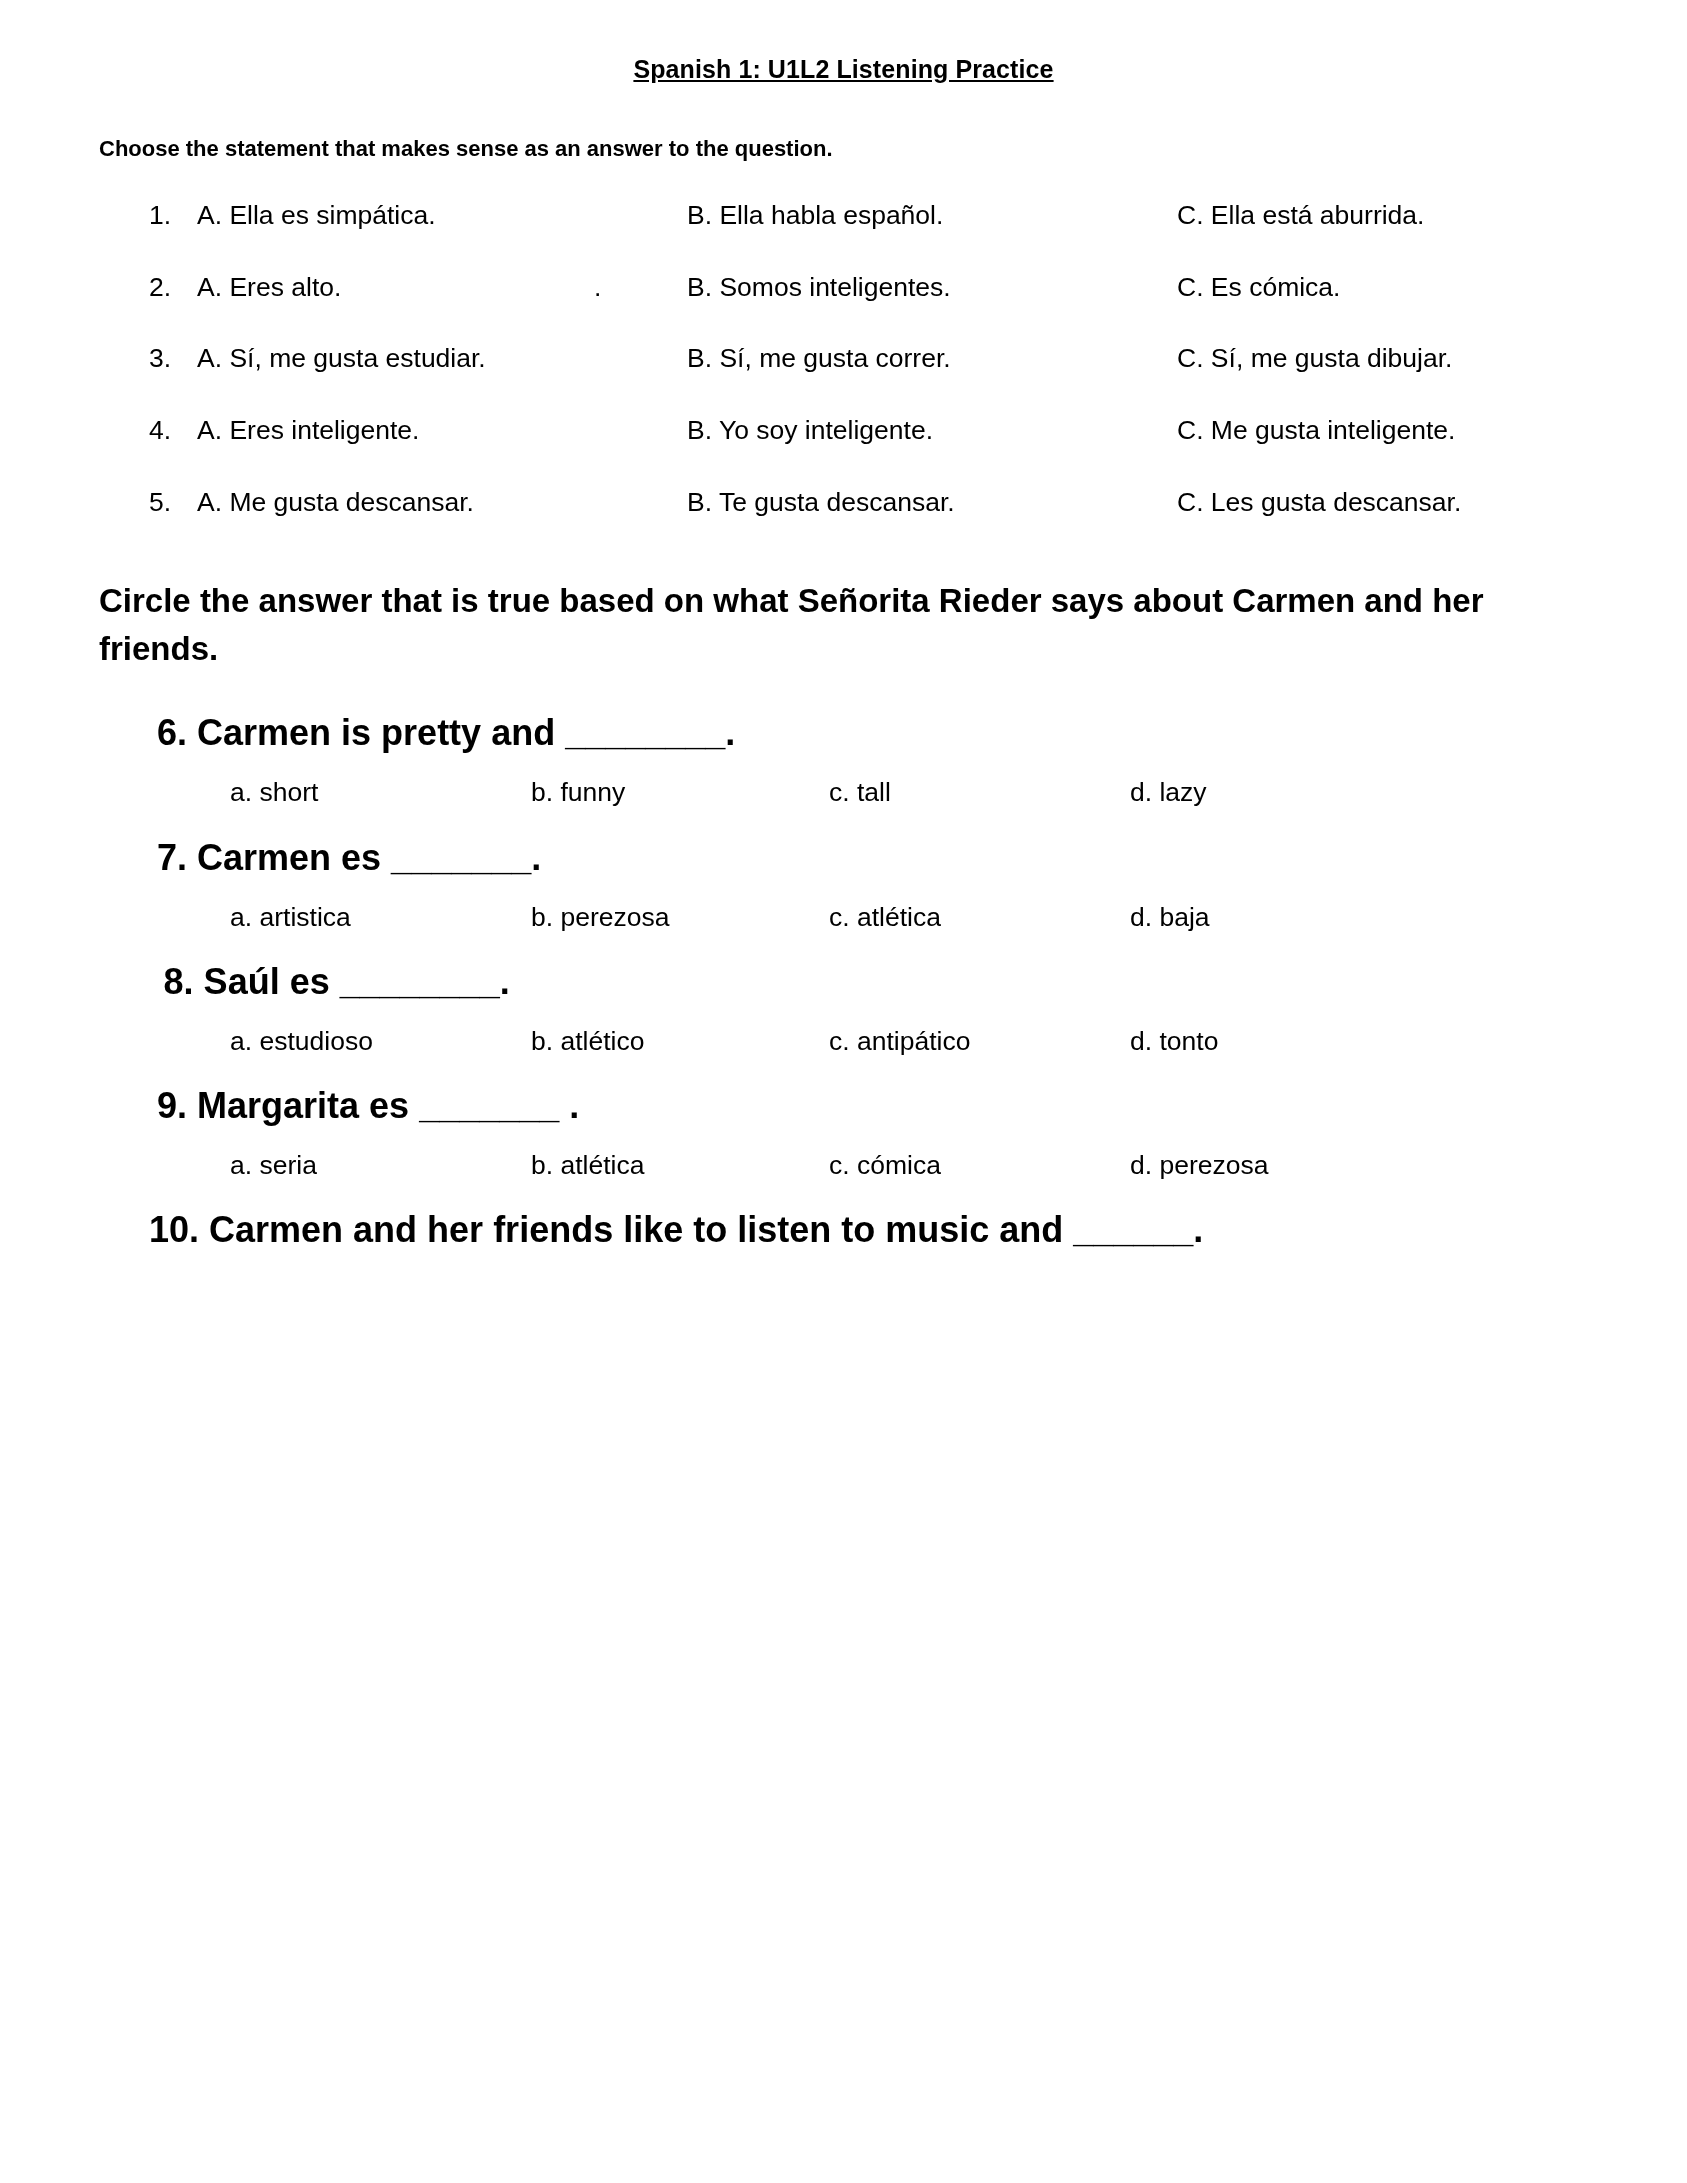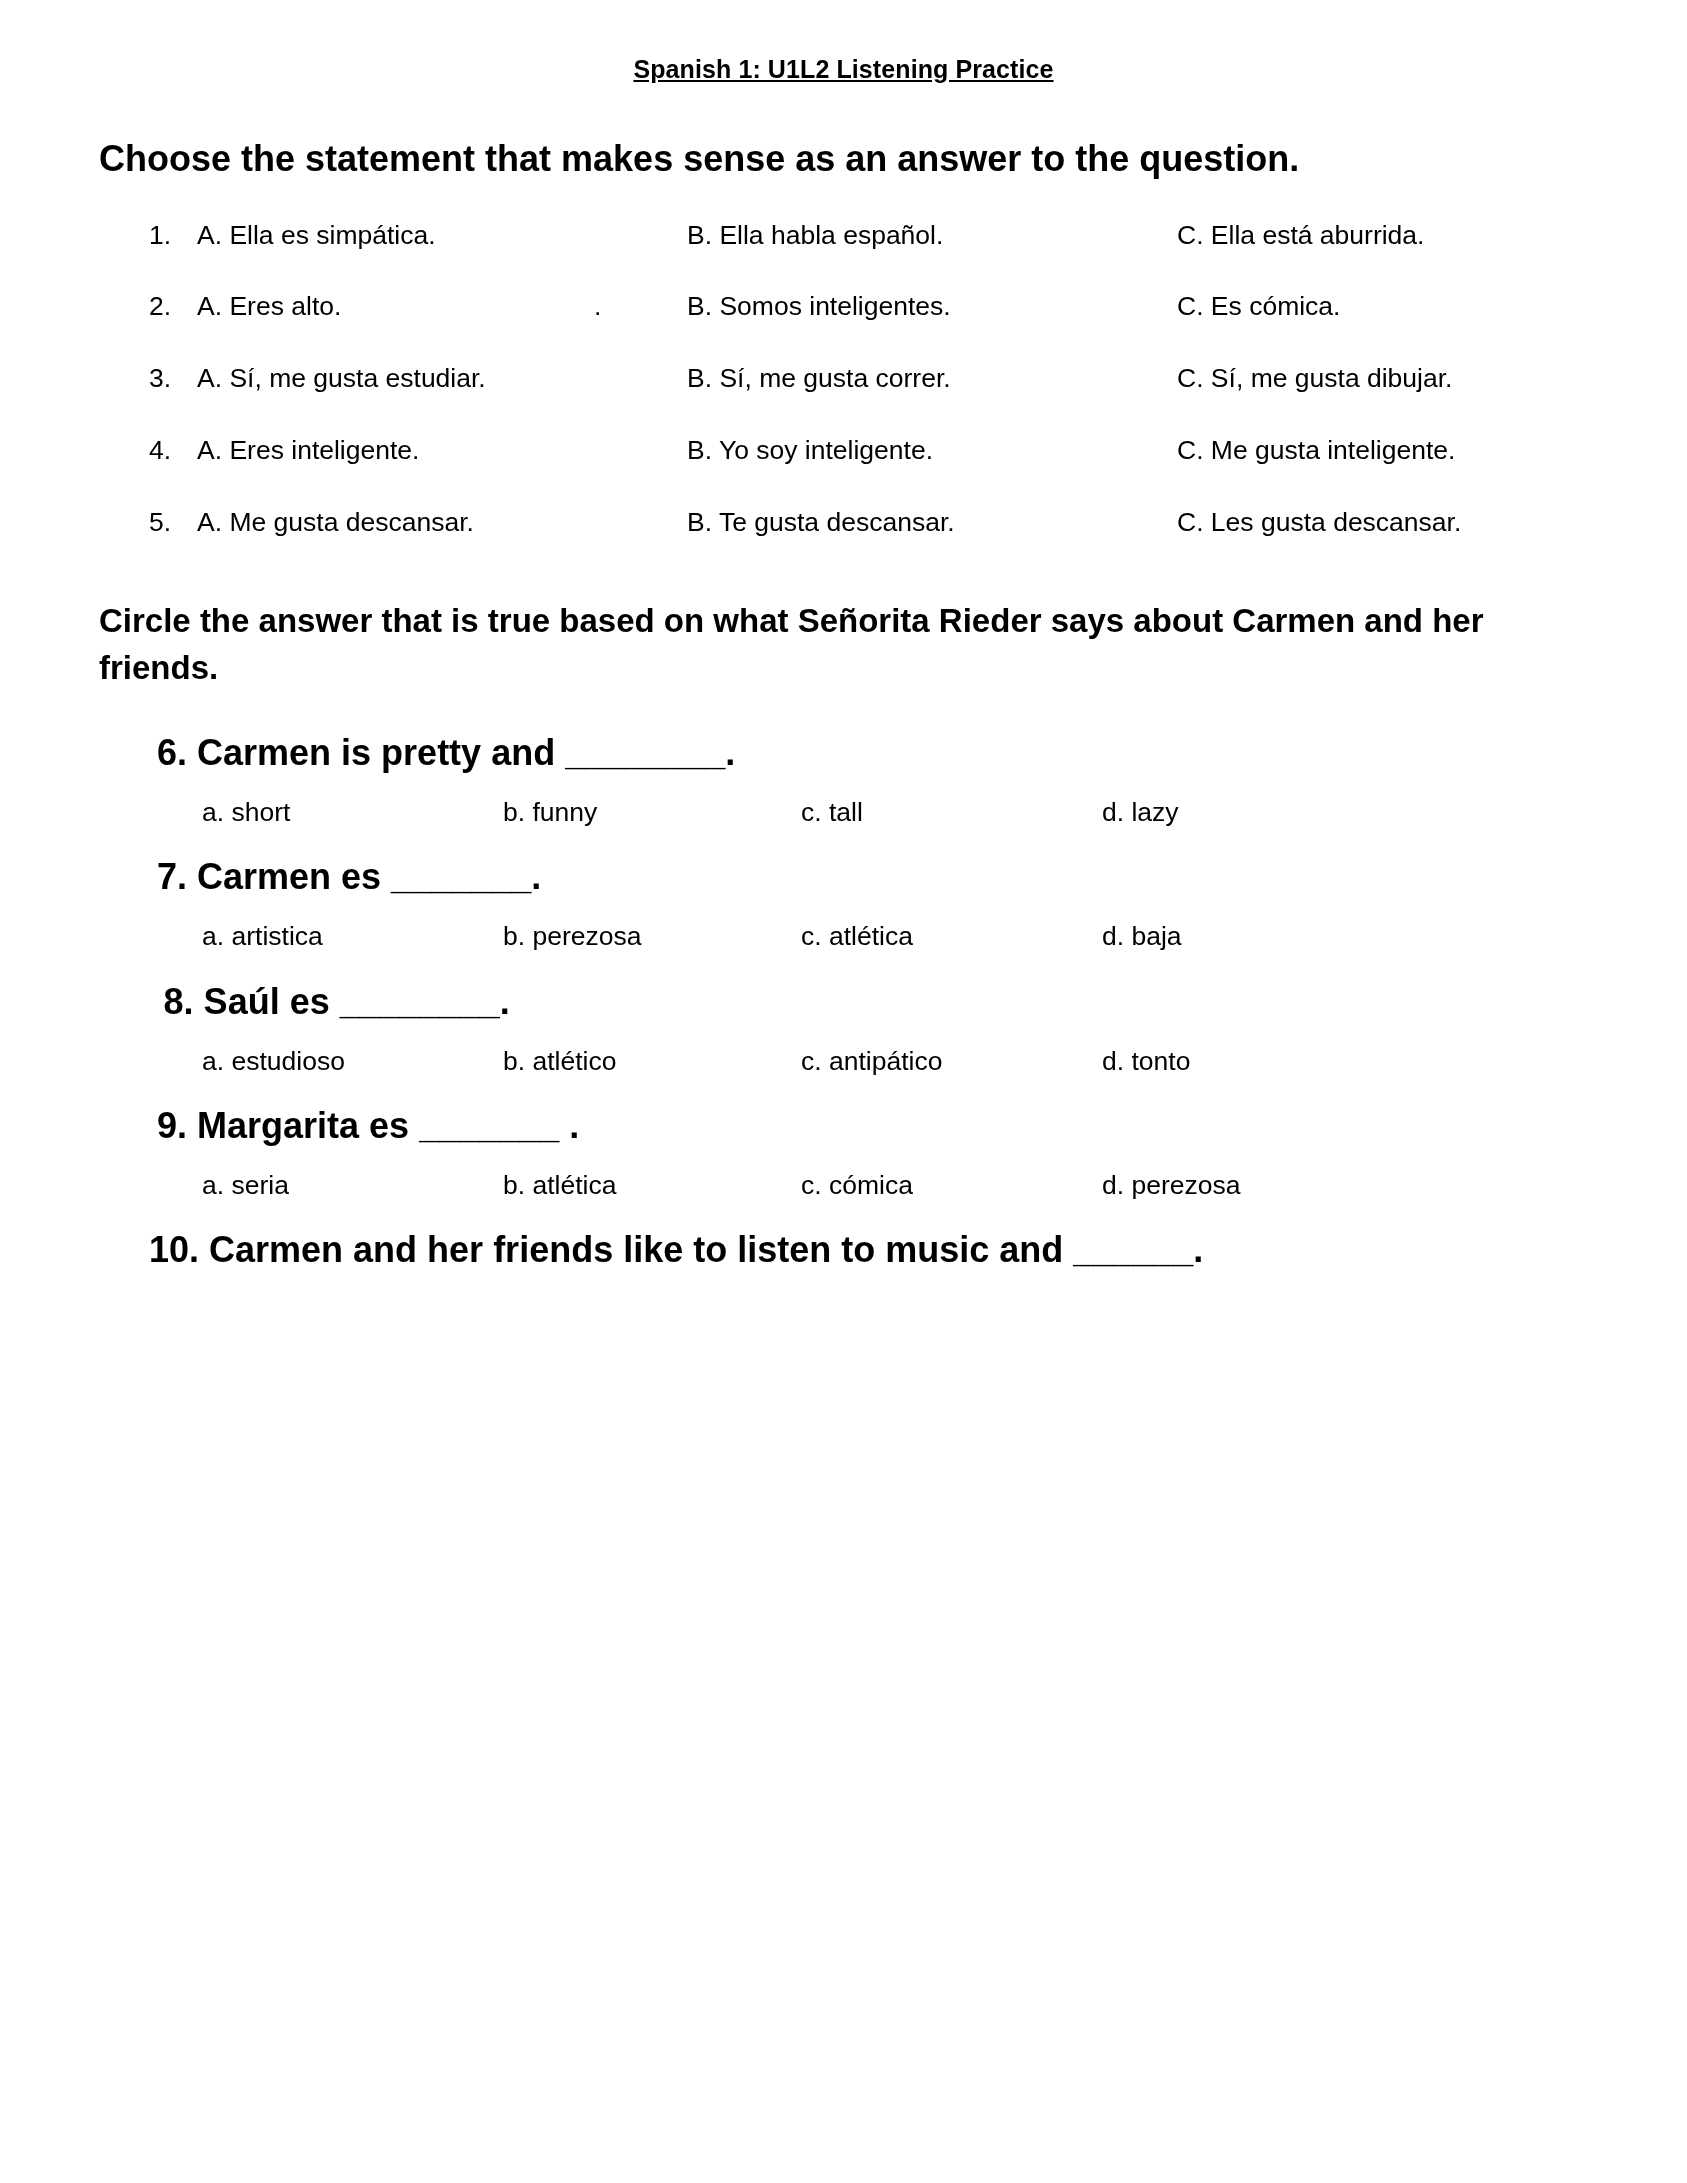--- a/index.html
+++ b/index.html
@@ -24,21 +24,21 @@
   .doc-title {
     text-align: center;
     font-size: 25px;
     font-weight: bold;
     text-decoration: underline;
     letter-spacing: 0.1px;
     margin: 18.5px 0 0 0;
     padding-bottom: 4px;
   }
   .section-heading {
-    font-size: 36px;
+    font-size: 22px;
     font-weight: bold;
     margin-top: 45px;
     line-height: 1.42;
   }
   .section-heading-2 {
     font-size: 33px;
     font-weight: bold;
     margin-top: 58px;
     line-height: 1.45;
     max-width: 1442px;
@@ -98,21 +98,21 @@
   .q-opts {
     display: flex;
     font-size: 26.5px;
     line-height: 1.25;
     margin-bottom: 25px;
     margin-left: 53px;
   }
   .opt {
     flex: 0 0 auto;
   }
-  .opt.w1 { width: 301px; }
+  .opt.w1 { width: 301px; margin-left: 28px; }
   .opt.w2 { width: 298px; }
   .opt.w3 { width: 301px; }
   .opt.w4 { width: auto; }
 </style>
 </head>
 <body>
 
 <div class="page">
 
   <div class="doc-title">Spanish 1: U1L2 Listening Practice</div>

